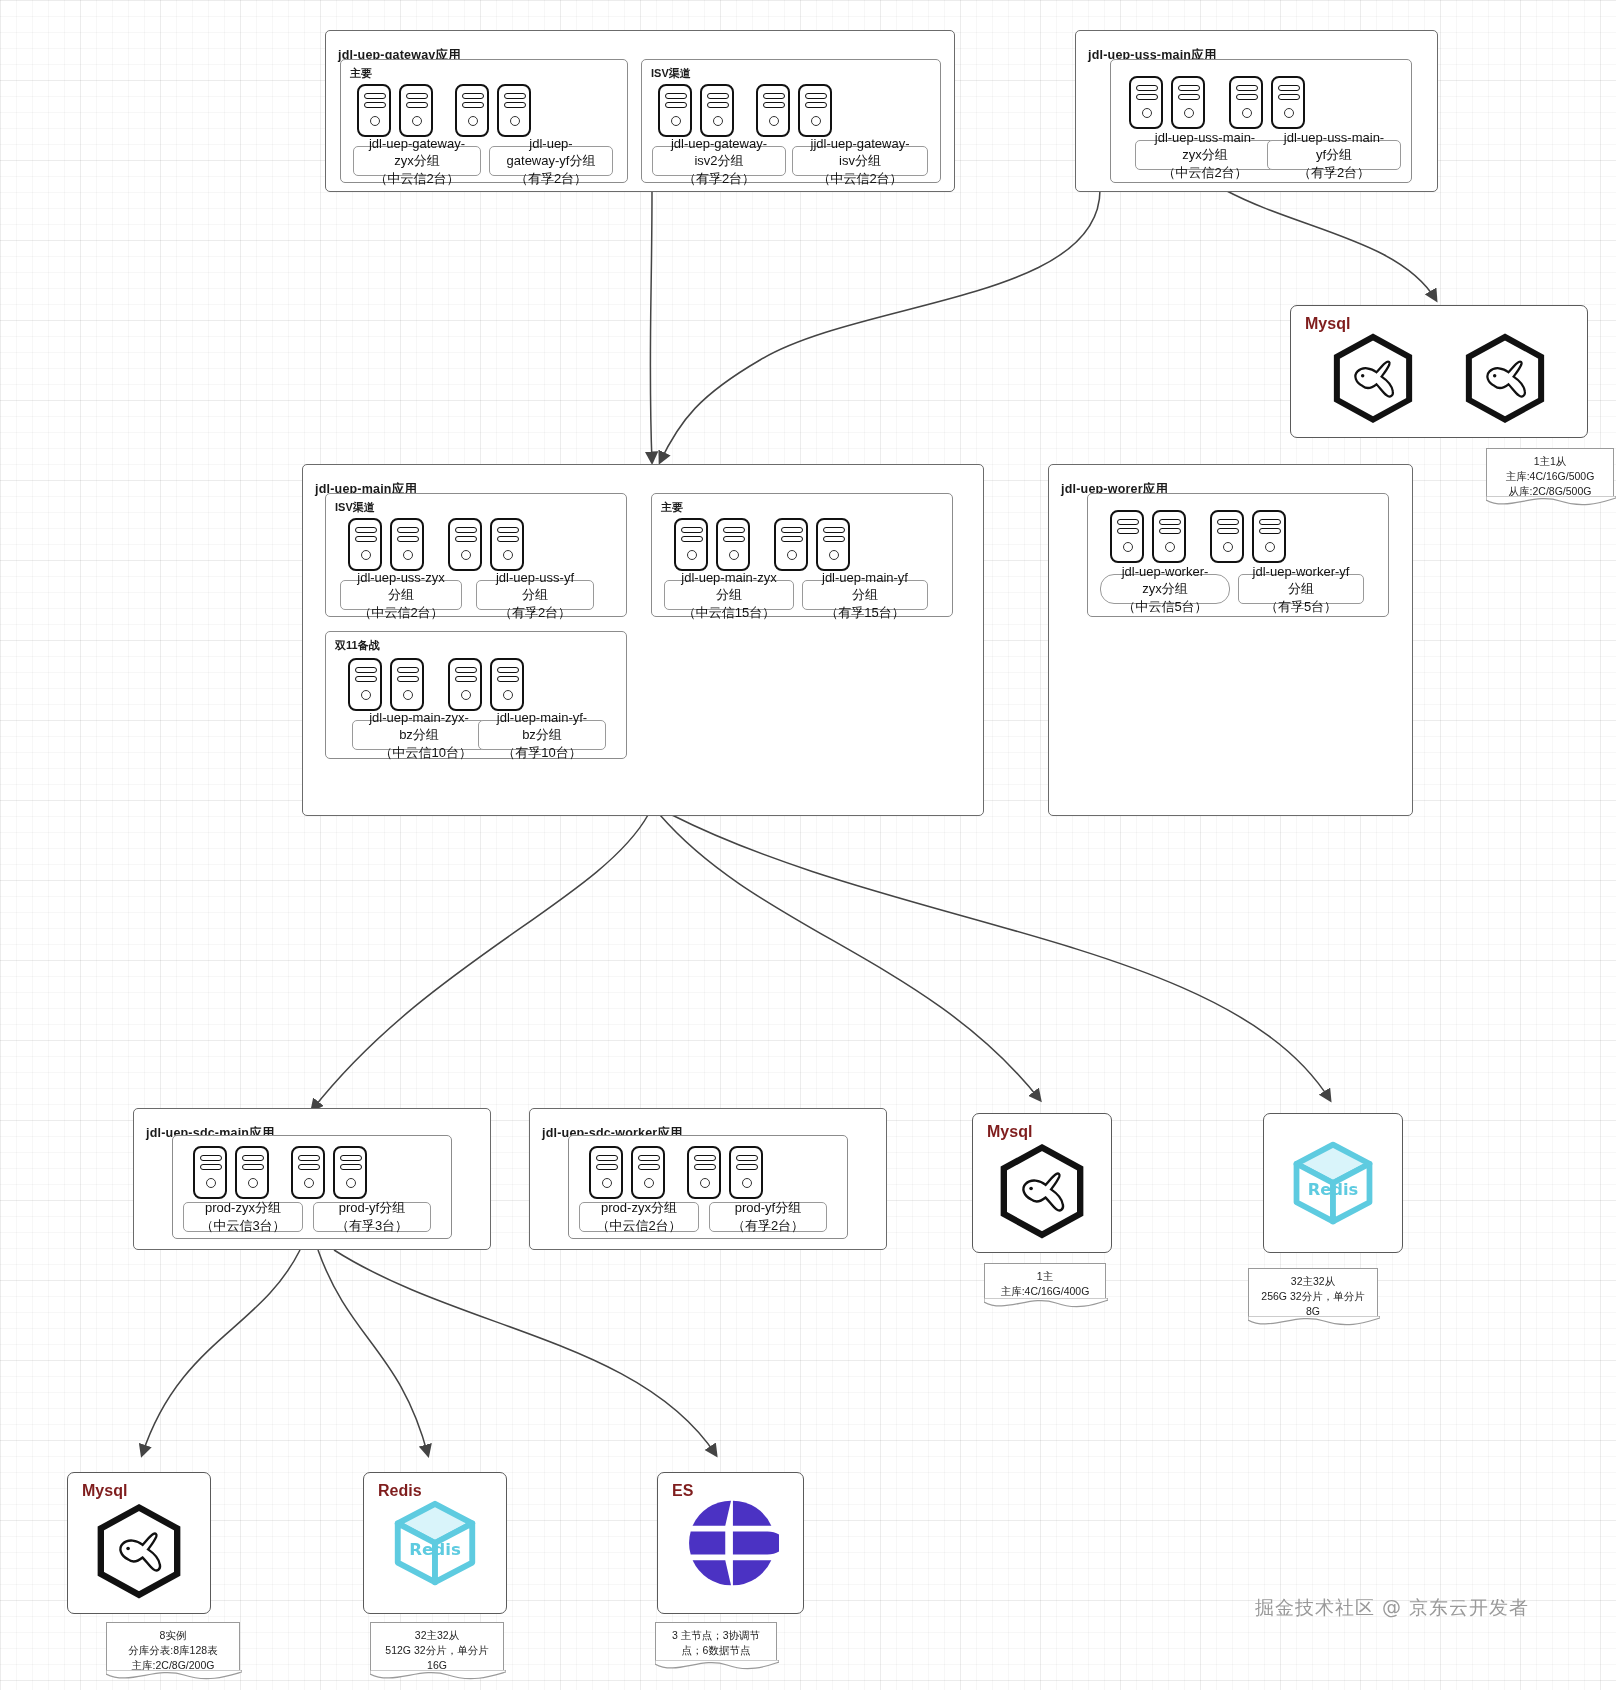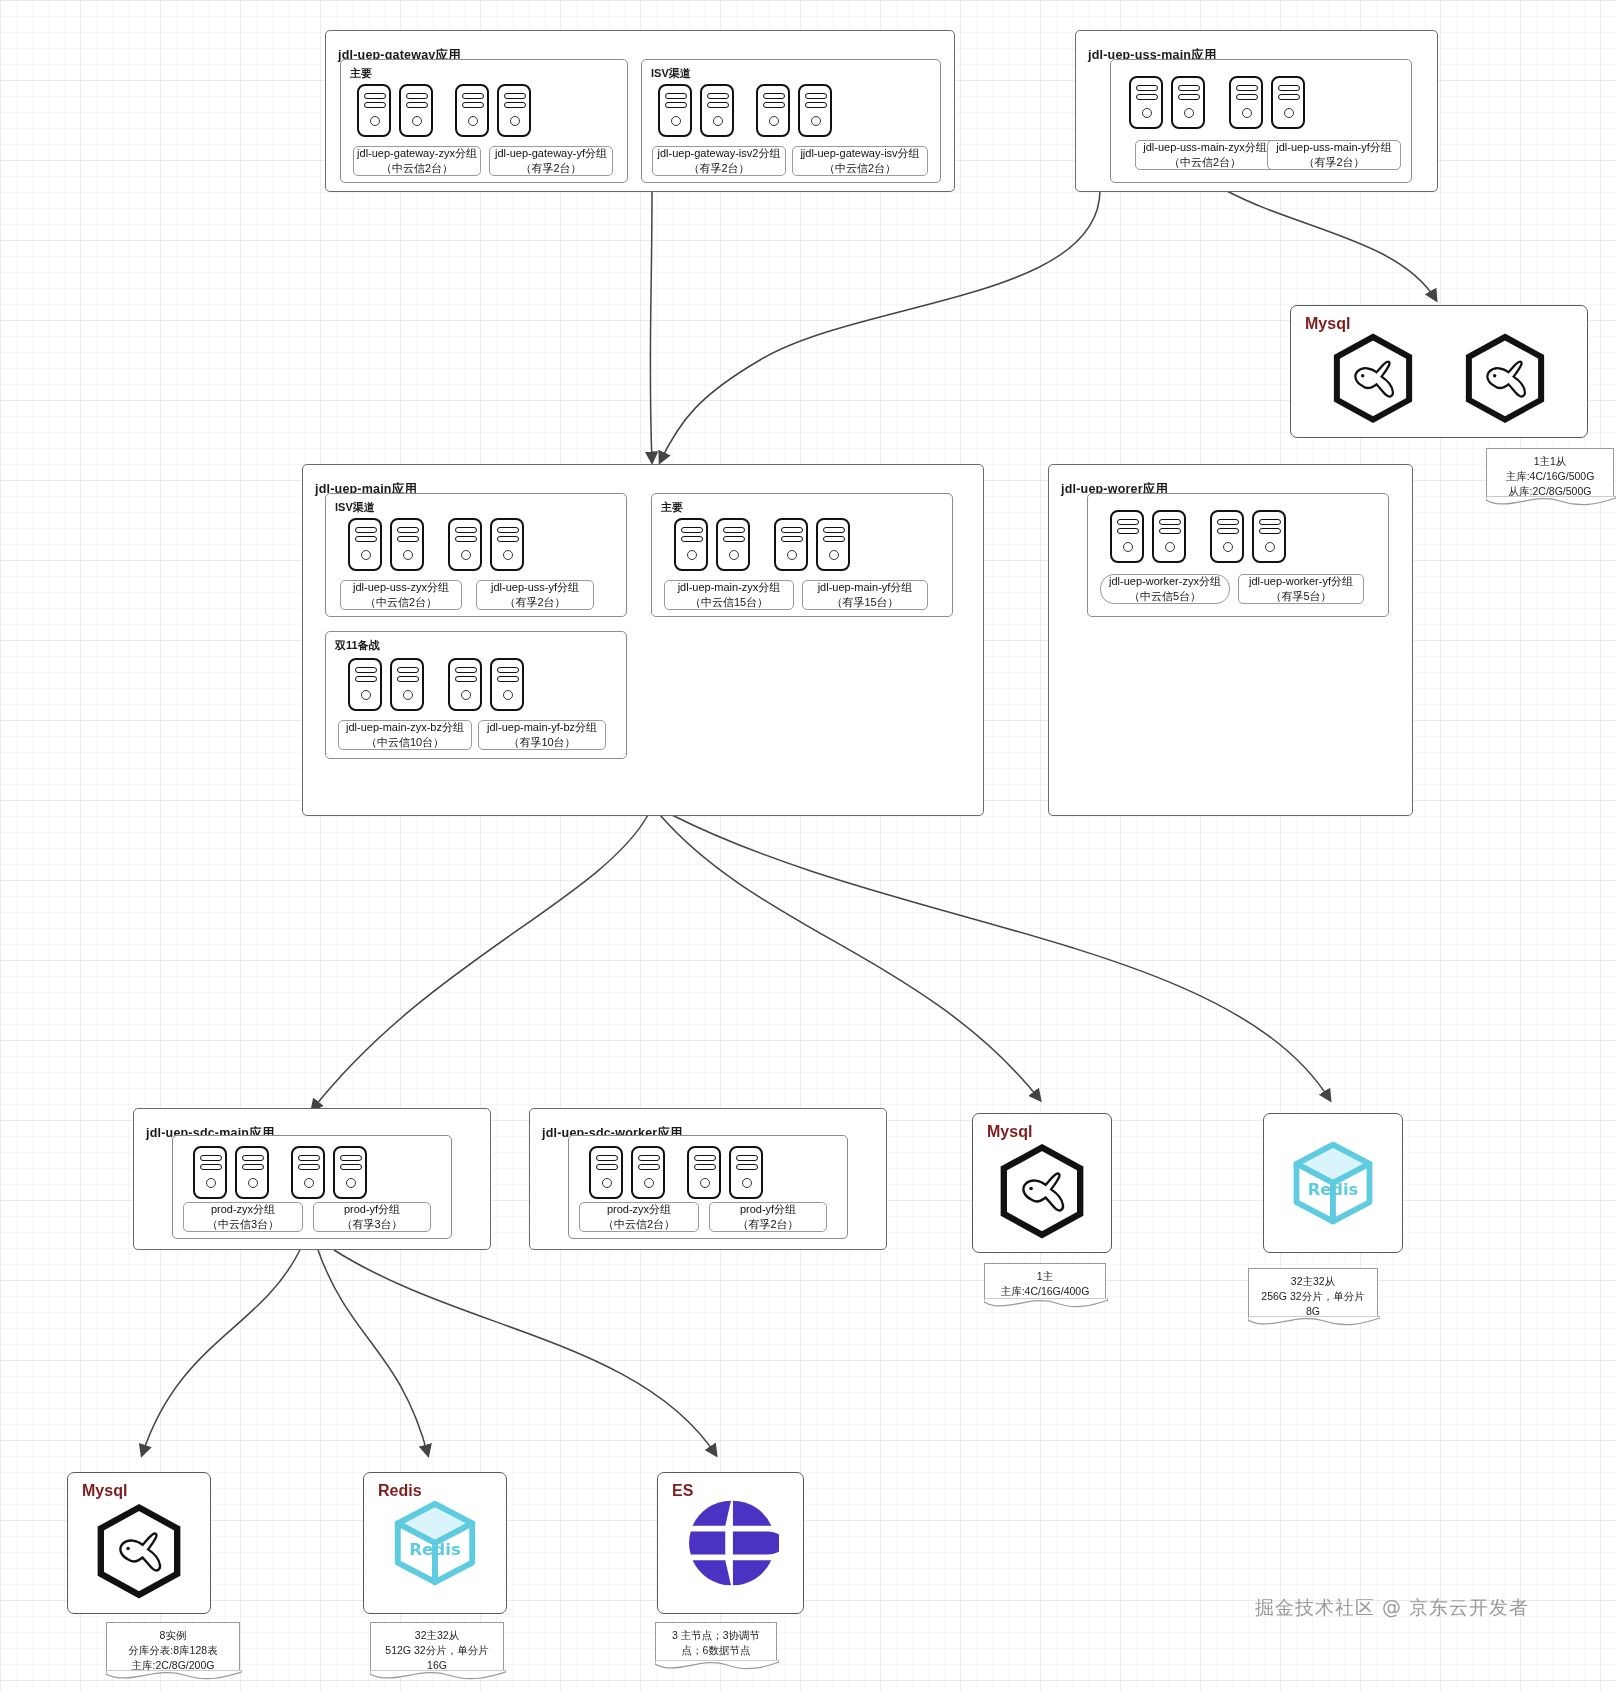--- a/index.html
+++ b/index.html
@@ -53,23 +53,23 @@
     box-sizing:border-box;
   }
   .server .bar.b1{top:7px;}
   .server .bar.b2{top:16px;}
   .server .dot{
     position:absolute;left:11px;top:30px;width:10px;height:10px;border:1.6px solid #333;border-radius:50%;
     box-sizing:border-box;
   }
   .lbl-box{
     position:absolute;border:1.2px solid #9a9a9a;border-radius:5px;background:#fff;
-    font-size:11px;color:#111;text-align:center;line-height:1.35;
+    font-size:13px;color:#111;text-align:center;line-height:1.35;
     display:flex;flex-direction:column;align-items:center;justify-content:center;
-    box-sizing:border-box;padding:2px 1px;
+    box-sizing:border-box;padding:2px 13px;
   }
   
   .store-box{
     border:1.6px solid #5a5a5a;border-radius:7px;background:#fff;position:absolute;
     display:flex;align-items:center;justify-content:center;
   }
   .store-title{
     position:absolute;left:14px;top:9px;font-size:16px;font-weight:bold;color:#7f1d1d;
   }
   
@@ -362,21 +362,21 @@
             <span class="bar b2"></span>
             <span class="dot"></span>
           </div>
         <div class="server">
             <span class="bar b1"></span>
             <span class="bar b2"></span>
             <span class="dot"></span>
           </div>
       </div>
     </div>
-    <div class="lbl-box" style="left:12px;top:88px;width:134px;height:30px;">
+    <div class="lbl-box" style="left:26px;top:88px;width:134px;height:30px;align-items:flex-end;">
       <span>jdl-uep-main-zyx-bz分组</span>
       <span>（中云信10台）</span>
     </div>
     <div class="lbl-box" style="left:152px;top:88px;width:128px;height:30px;">
       <span>jdl-uep-main-yf-bz分组</span>
       <span>（有孚10台）</span>
     </div>
   </div>
 </div>
 

